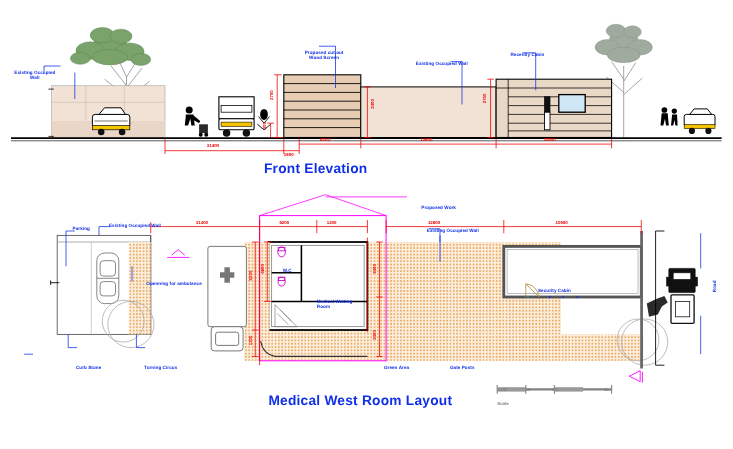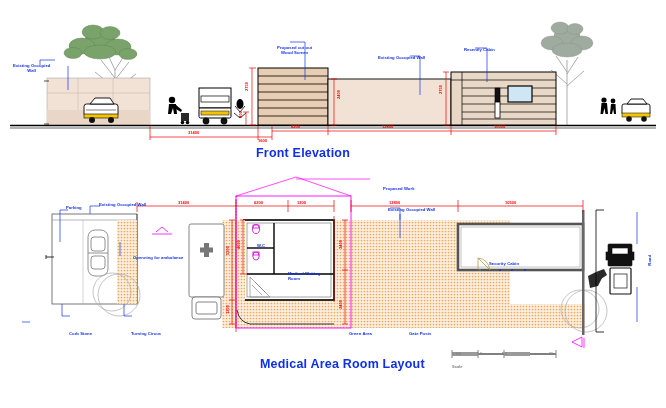--- a/index.html
+++ b/index.html
@@ -5,21 +5,21 @@
   html,body{margin:0;padding:0;background:#ffffff;}
   body{width:666px;height:408px;overflow:hidden;
        font-family:"Liberation Sans",sans-serif;color:#0000ee;}
   #stage{position:relative;width:666px;height:408px;}
   .abs{position:absolute;}
   .lbl{font-size:4.2px;font-weight:bold;color:#1030e8;line-height:1.25;
        letter-spacing:0.05px;white-space:pre;}
   .dim{font-size:4px;font-weight:bold;color:#ee0000;white-space:pre;}
   .dimv{font-size:4px;font-weight:bold;color:#ee0000;white-space:pre;
         writing-mode:vertical-rl;transform:rotate(180deg);}
-  .title{font-size:12.5px;font-weight:bold;color:#1030e8;letter-spacing:0.2px;white-space:pre;margin-left:16px;}
+  .title{font-size:12.5px;font-weight:bold;color:#1030e8;letter-spacing:0.2px;white-space:pre;}
   svg{display:block;overflow:visible;}
 </style>
 </head>
 <body>
 
 <div id="stage">
 
   <svg class="abs" style="left:0;top:0;" width="666" height="180">
 
     <g fill="#79a36a" stroke="#5b7f4e" stroke-width="0.4">
@@ -401,21 +401,21 @@
   <div class="abs dim" style="left:254px;top:200px;">6200</div>
   <div class="abs dim" style="left:297px;top:200px;">1200</div>
   <div class="abs dim" style="left:389px;top:200px;">12800</div>
   <div class="abs dim" style="left:505px;top:200px;">10500</div>
   <div class="abs dimv" style="left:236px;top:240px;">4600</div>
   <div class="abs dimv" style="left:225px;top:246px;">5200</div>
   <div class="abs dimv" style="left:225px;top:305px;">1200</div>
   <div class="abs dimv" style="left:338px;top:240px;">3400</div>
   <div class="abs dimv" style="left:338px;top:300px;">2400</div>
 
-  <div class="abs title" style="left:244px;top:357px;">Medical Area Room Layout</div>
+  <div class="abs title" style="left:244px;top:357px;">Medical West Room Layout</div>
 
   <div class="abs" style="left:452px;top:352px;font-size:3.6px;color:#808080;font-weight:bold;">1:100</div>
   <div class="abs" style="left:477px;top:352px;font-size:3.6px;color:#808080;font-weight:bold;">1.0</div>
   <div class="abs" style="left:502px;top:352px;font-size:3.6px;color:#808080;font-weight:bold;">5.0</div>
   <div class="abs" style="left:549px;top:352px;font-size:3.6px;color:#808080;font-weight:bold;">10m</div>
   <div class="abs" style="left:452px;top:364px;font-size:4px;color:#808080;font-weight:bold;">Scale</div>
 
 </div>
 
 </body></html>

